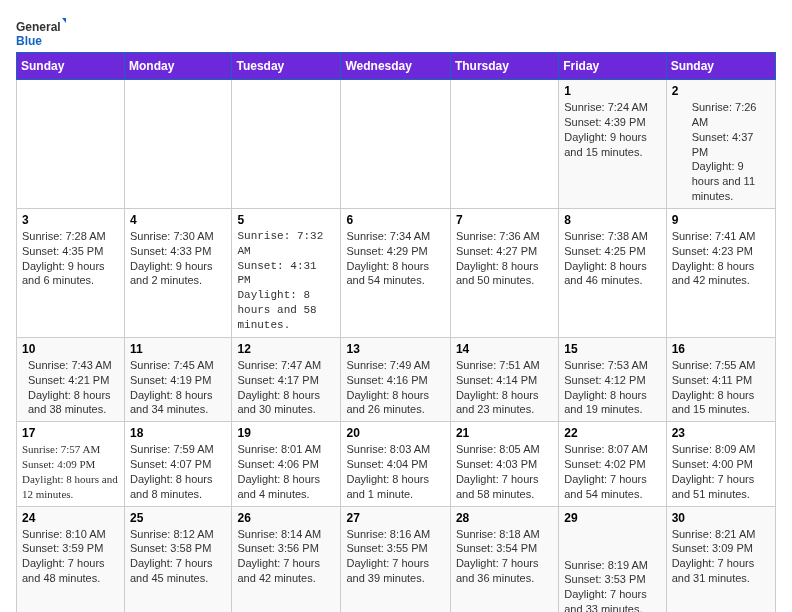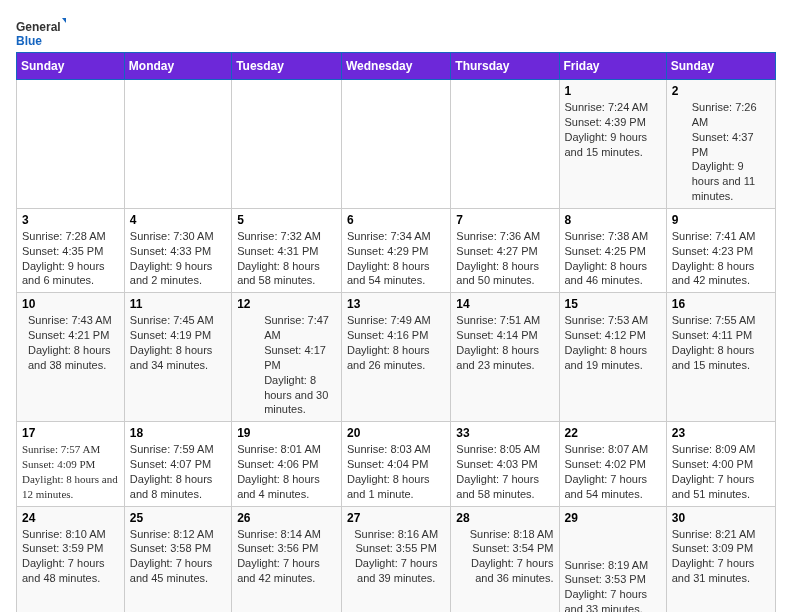--- a/index.html
+++ b/index.html
@@ -129,21 +129,21 @@
 Daylight: 9 hours and 6 minutes.</div>
         </td>
         <td>
           <span class="day-number">4</span>
           <div class="day-info" style="white-space: pre-line;">Sunrise: 7:30 AM
 Sunset: 4:33 PM
 Daylight: 9 hours and 2 minutes.</div>
         </td>
         <td>
           <span class="day-number">5</span>
-          <div class="day-info" style="white-space: pre-line;">Sunrise: 7:32 AM
+          <div class="day-info" style="white-space: pre-line; font-family: Liberation Mono, monospace;">Sunrise: 7:32 AM
 Sunset: 4:31 PM
 Daylight: 8 hours and 58 minutes.</div>
         </td>
         <td>
           <span class="day-number">6</span>
           <div class="day-info" style="white-space: pre-line;">Sunrise: 7:34 AM
 Sunset: 4:29 PM
 Daylight: 8 hours and 54 minutes.</div>
         </td>
         <td>
@@ -173,21 +173,21 @@
 Daylight: 8 hours and 38 minutes.</div>
         </td>
         <td>
           <span class="day-number">11</span>
           <div class="day-info" style="white-space: pre-line;">Sunrise: 7:45 AM
 Sunset: 4:19 PM
 Daylight: 8 hours and 34 minutes.</div>
         </td>
         <td>
           <span class="day-number">12</span>
-          <div class="day-info" style="white-space: pre-line; margin-left: 27px;">Sunrise: 7:47 AM
+          <div class="day-info" style="white-space: pre-line;">Sunrise: 7:47 AM
 Sunset: 4:17 PM
 Daylight: 8 hours and 30 minutes.</div>
         </td>
         <td>
           <span class="day-number">13</span>
           <div class="day-info" style="white-space: pre-line;">Sunrise: 7:49 AM
 Sunset: 4:16 PM
 Daylight: 8 hours and 26 minutes.</div>
         </td>
         <td>
@@ -228,21 +228,21 @@
 Sunset: 4:06 PM
 Daylight: 8 hours and 4 minutes.</div>
         </td>
         <td>
           <span class="day-number">20</span>
           <div class="day-info" style="white-space: pre-line;">Sunrise: 8:03 AM
 Sunset: 4:04 PM
 Daylight: 8 hours and 1 minute.</div>
         </td>
         <td>
-          <span class="day-number">33</span>
+          <span class="day-number">21</span>
           <div class="day-info" style="white-space: pre-line;">Sunrise: 8:05 AM
 Sunset: 4:03 PM
 Daylight: 7 hours and 58 minutes.</div>
         </td>
         <td>
           <span class="day-number">22</span>
           <div class="day-info" style="white-space: pre-line;">Sunrise: 8:07 AM
 Sunset: 4:02 PM
 Daylight: 7 hours and 54 minutes.</div>
         </td>
@@ -267,27 +267,27 @@
 Daylight: 7 hours and 45 minutes.</div>
         </td>
         <td>
           <span class="day-number">26</span>
           <div class="day-info" style="white-space: pre-line;">Sunrise: 8:14 AM
 Sunset: 3:56 PM
 Daylight: 7 hours and 42 minutes.</div>
         </td>
         <td>
           <span class="day-number">27</span>
-          <div class="day-info" style="white-space: pre-line; text-align: center;">Sunrise: 8:16 AM
+          <div class="day-info" style="white-space: pre-line;">Sunrise: 8:16 AM
 Sunset: 3:55 PM
 Daylight: 7 hours and 39 minutes.</div>
         </td>
         <td>
           <span class="day-number">28</span>
-          <div class="day-info" style="white-space: pre-line; text-align: right;">Sunrise: 8:18 AM
+          <div class="day-info" style="white-space: pre-line;">Sunrise: 8:18 AM
 Sunset: 3:54 PM
 Daylight: 7 hours and 36 minutes.</div>
         </td>
         <td>
           <span class="day-number">29</span>
           <div class="day-info" style="white-space: pre-line; margin-top: 33px;">Sunrise: 8:19 AM
 Sunset: 3:53 PM
 Daylight: 7 hours and 33 minutes.</div>
         </td>
         <td>

